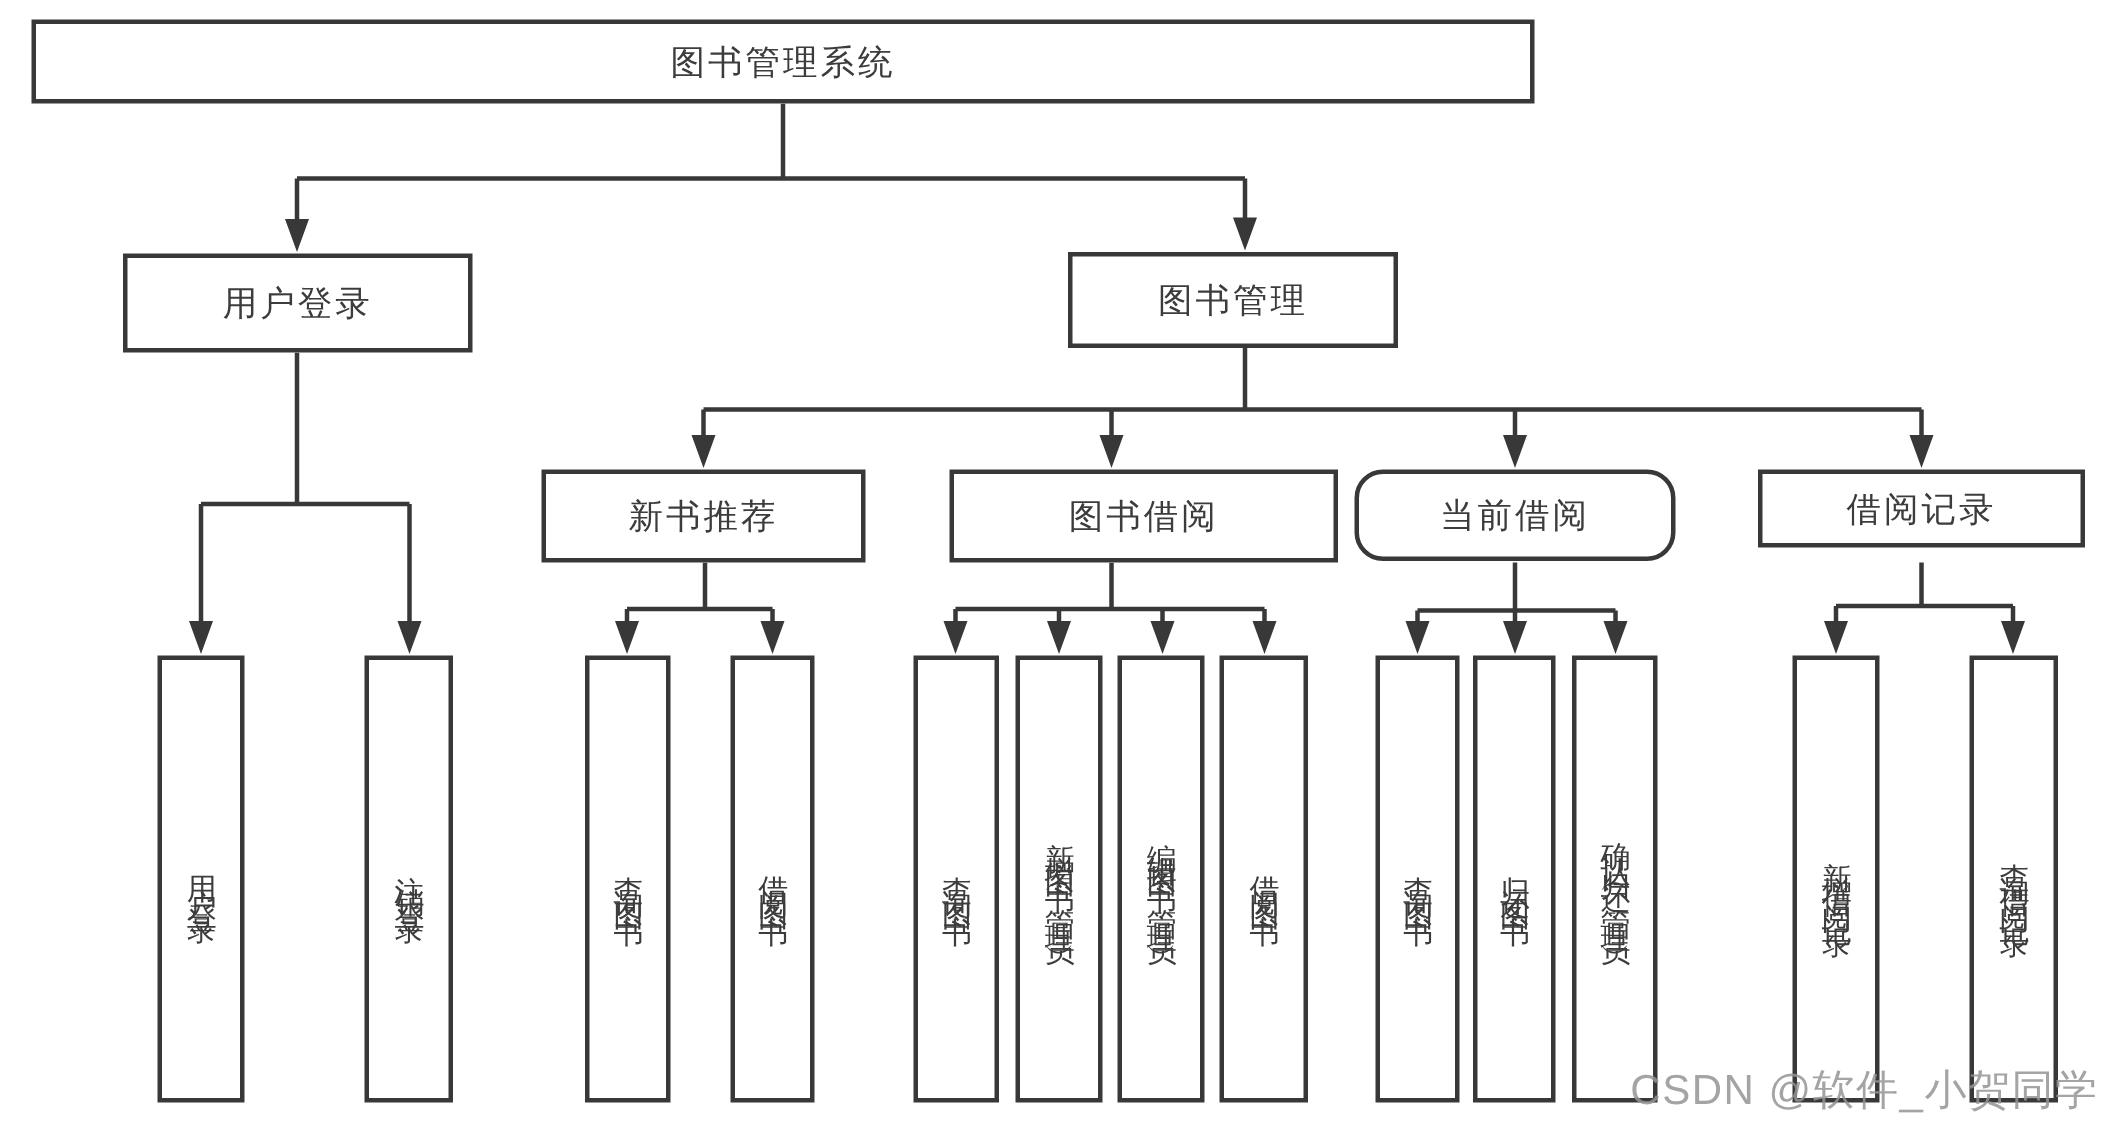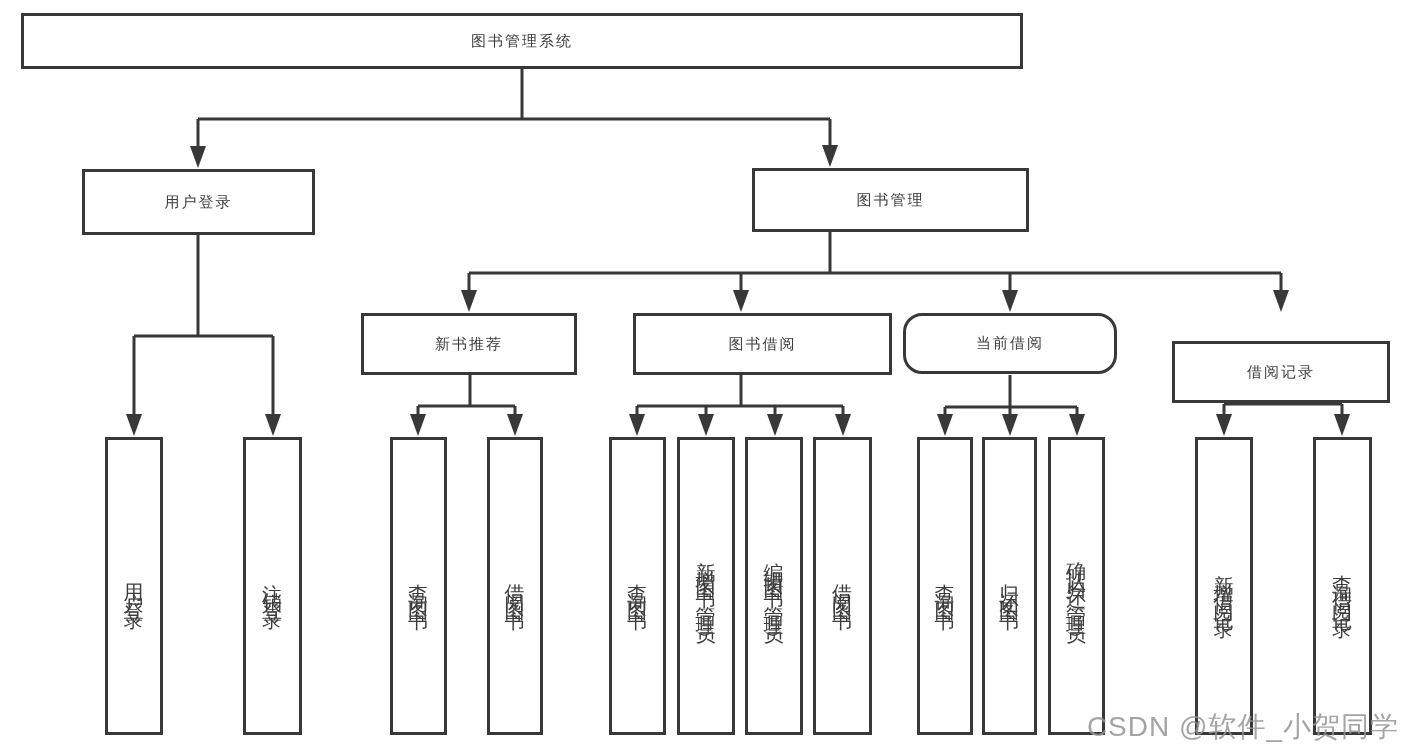--- a/index.html
+++ b/index.html
@@ -16,21 +16,21 @@
     box-sizing:border-box;
     background:#ffffff;
     border:3px solid #383838;
     color:#3c3c3c;
     z-index:2;
     display:flex;
     align-items:center;
     justify-content:center;
   }
   .h-node{
-    font-size:15px;
+    font-size:23px;
     letter-spacing:2px;
     white-space:nowrap;
   }
   .v-node > span{
     writing-mode:vertical-rl;
     text-orientation:mixed;
     font-size:20px;
     letter-spacing:9px;
     line-height:1;
     white-space:nowrap;
@@ -69,26 +69,26 @@
       M629 414 H645 L637 436 Z  M698 414 H714 L706 436 Z
       M767 414 H783 L775 436 Z  M835 414 H851 L843 436 Z
       M937 414 H953 L945 436 Z  M1002 414 H1018 L1010 436 Z
       M1069 414 H1085 L1077 436 Z  M1216 414 H1232 L1224 436 Z
       M1334 414 H1350 L1342 436 Z"></path>
   </svg>
 
   <div class="node h-node" style="left:21px;top:13px;width:1002px;height:56px;">图书管理系统</div>
 
   <div class="node h-node" style="left:82px;top:169px;width:233px;height:66px;">用户登录</div>
-  <div class="node h-node" style="left:712px;top:168px;width:277px;height:64px;margin-left:40px;">图书管理</div>
+  <div class="node h-node" style="left:712px;top:168px;width:220px;height:64px;">图书管理</div>
 
   <div class="node h-node" style="left:361px;top:313px;width:216px;height:62px;">新书推荐</div>
   <div class="node h-node" style="left:633px;top:313px;width:259px;height:62px;">图书借阅</div>
   <div class="node h-node" style="left:903px;top:313px;width:214px;height:61px;border-radius:19px;">当前借阅</div>
-  <div class="node h-node" style="left:1172px;top:313px;width:218px;height:62px;margin-top:28px;">借阅记录</div>
+  <div class="node h-node" style="left:1172px;top:313px;width:218px;height:52px;">借阅记录</div>
 
   <div class="node v-node" style="left:105px;top:437px;width:58px;height:298px;">
     <span>用户登录</span>
   </div>
   <div class="node v-node" style="left:243px;top:437px;width:59px;height:298px;">
     <span>注销登录</span>
   </div>
 
   <div class="node v-node" style="left:390px;top:437px;width:57px;height:298px;">
     <span>查询图书</span>

